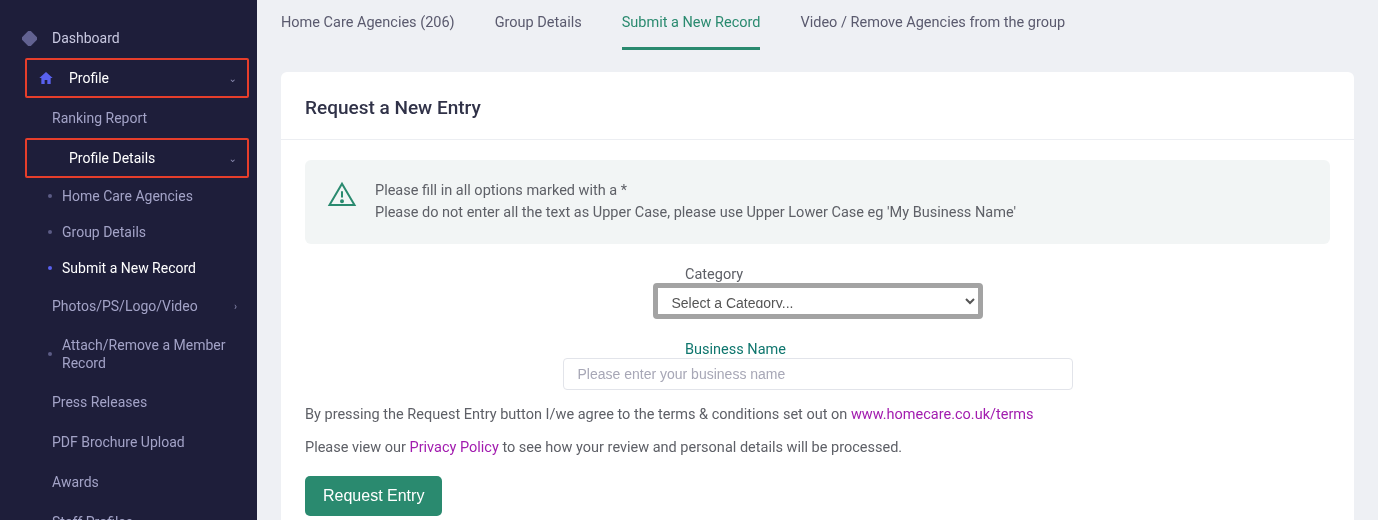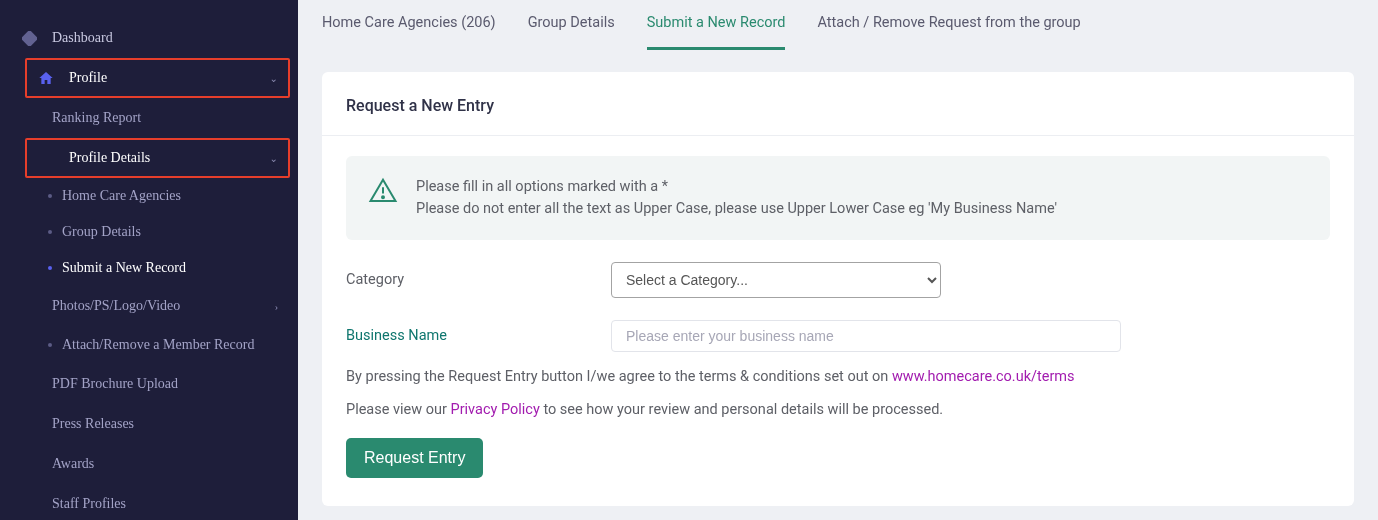--- a/index.html
+++ b/index.html
@@ -5,27 +5,26 @@
 * { margin: 0; padding: 0; box-sizing: border-box; }
 body {
   font-family: -apple-system, BlinkMacSystemFont, "Segoe UI", Roboto, "Helvetica Neue", sans-serif;
   background: #eef0f4;
   width: 1378px;
   height: 520px;
   overflow: hidden;
   display: flex;
 }
 .sidebar {
-  width: 298px;
+  width: 257px;
   background: #1e1e3a;
   height: 100%;
   padding-top: 18px;
   flex-shrink: 0;
   font-size: 14px;
-  font-family: Liberation Serif, serif;
 }
 .sb-item {
   display: flex;
   align-items: center;
   padding: 11px 20px;
   color: #a3a3c7;
   cursor: pointer;
   position: relative;
 }
 .sb-item.top {
@@ -81,42 +80,42 @@
 
 .main {
   flex: 1;
   padding: 0;
   height: 100%;
   overflow: auto;
 }
 .tabs {
   display: flex;
   padding: 14px 24px 0 24px;
-  gap: 32px;
+  gap: 40px;
   font-size: 14.5px;
 }
 .tab {
   color: #5a5a6e;
   padding-bottom: 16px;
   cursor: pointer;
   border-bottom: 3px solid transparent;
 }
 .tab.active {
   color: #2a8a6f;
   border-bottom: 3px solid #2a8a6f;
 }
 
 .panel {
   background: #ffffff;
   margin: 22px 24px 24px 24px;
   border-radius: 6px;
   padding: 24px 24px 28px 24px;
 }
 .panel-title {
-  font-size: 16px;
+  font-size: 19px;
   color: #303248;
   font-weight: 500;
 }
 .hr {
   height: 1px;
   background: #eceef2;
   margin: 20px -24px 20px -24px;
 }
 .alert {
   background: #f2f5f5;
@@ -133,33 +132,34 @@
   width: 30px;
   height: 30px;
   flex-shrink: 0;
   color: #2a8a6f;
 }
 .field-row {
   display: flex;
   align-items: center;
   margin-top: 22px;
   font-size: 14.5px;
+  flex-direction: column;
 }
 .field-label {
   width: 265px;
   color: #5e6067;
 }
 .field-label.req { color: #0f766e; font-weight: 400; }
 .field-control { flex: 0 0 auto; }
 select.ctl {
   appearance: auto;
   width: 330px;
   height: 36px;
   padding: 6px 10px;
-  border: 1px solid #a3a3a3;
+  border: 5px solid #a3a3a3;
   border-radius: 4px;
   background: #fff;
   font-size: 14px;
   color: #555;
 }
 input.ctl {
   width: 510px;
   height: 32px;
   padding: 6px 14px;
   border: 1px solid #e2e4ea;
@@ -232,43 +232,43 @@
     <span class="sb-icon"></span>
     <span class="sb-label">Photos/PS/Logo/Video</span>
     <span class="sb-chevron">›</span>
   </div>
 
   <div class="sb-item sb-sub multi">
     <span class="sb-label">Attach/Remove a Member Record</span>
   </div>
   <div class="sb-item">
     <span class="sb-icon"></span>
+    <span class="sb-label">Press Releases</span>
+  </div>
+  <div class="sb-item">
+    <span class="sb-icon"></span>
     <span class="sb-label">PDF Brochure Upload</span>
-  </div>
-  <div class="sb-item">
-    <span class="sb-icon"></span>
-    <span class="sb-label">Press Releases</span>
   </div>
   <div class="sb-item">
     <span class="sb-icon"></span>
     <span class="sb-label">Awards</span>
   </div>
   <div class="sb-item">
     <span class="sb-icon"></span>
     <span class="sb-label">Staff Profiles</span>
   </div>
 </div>
 
 <div class="main">
 
   <div class="tabs">
     <div class="tab">Home Care Agencies (206)</div>
     <div class="tab">Group Details</div>
     <div class="tab active">Submit a New Record</div>
-    <div class="tab">Attach / Remove Request from the group</div>
+    <div class="tab">Video / Remove Agencies from the group</div>
   </div>
 
   <div class="panel">
     <div class="panel-title">Request a New Entry</div>
     <div class="hr"></div>
 
     <div class="alert">
       <span class="alert-icon">
         <svg width="30" height="30" viewBox="0 0 24 24" fill="none" stroke="#2a8a6f" stroke-width="1.6">
           <path d="M12 3 L22 20 H2 Z"></path>

